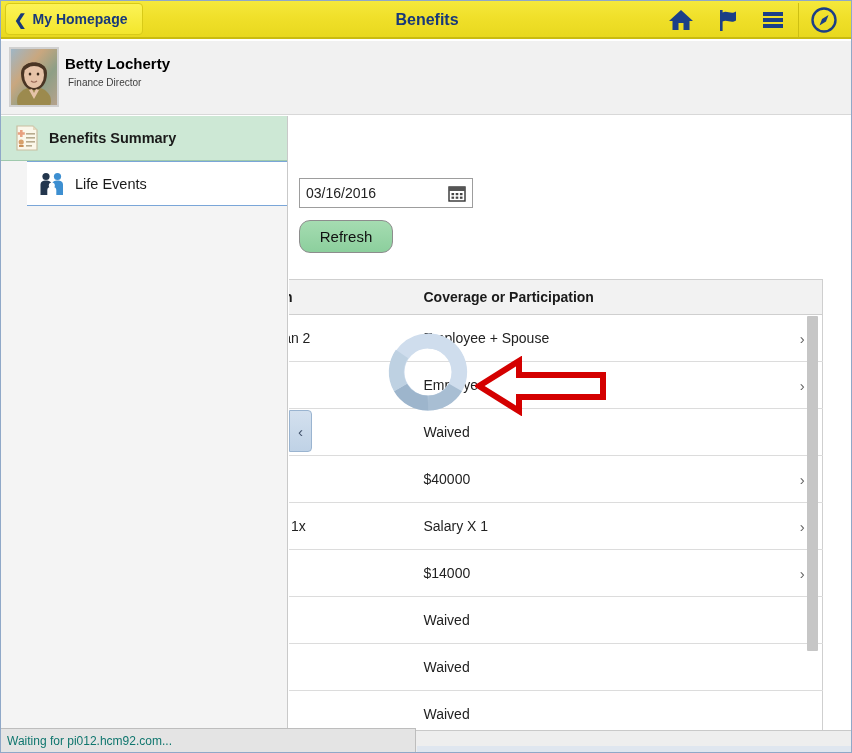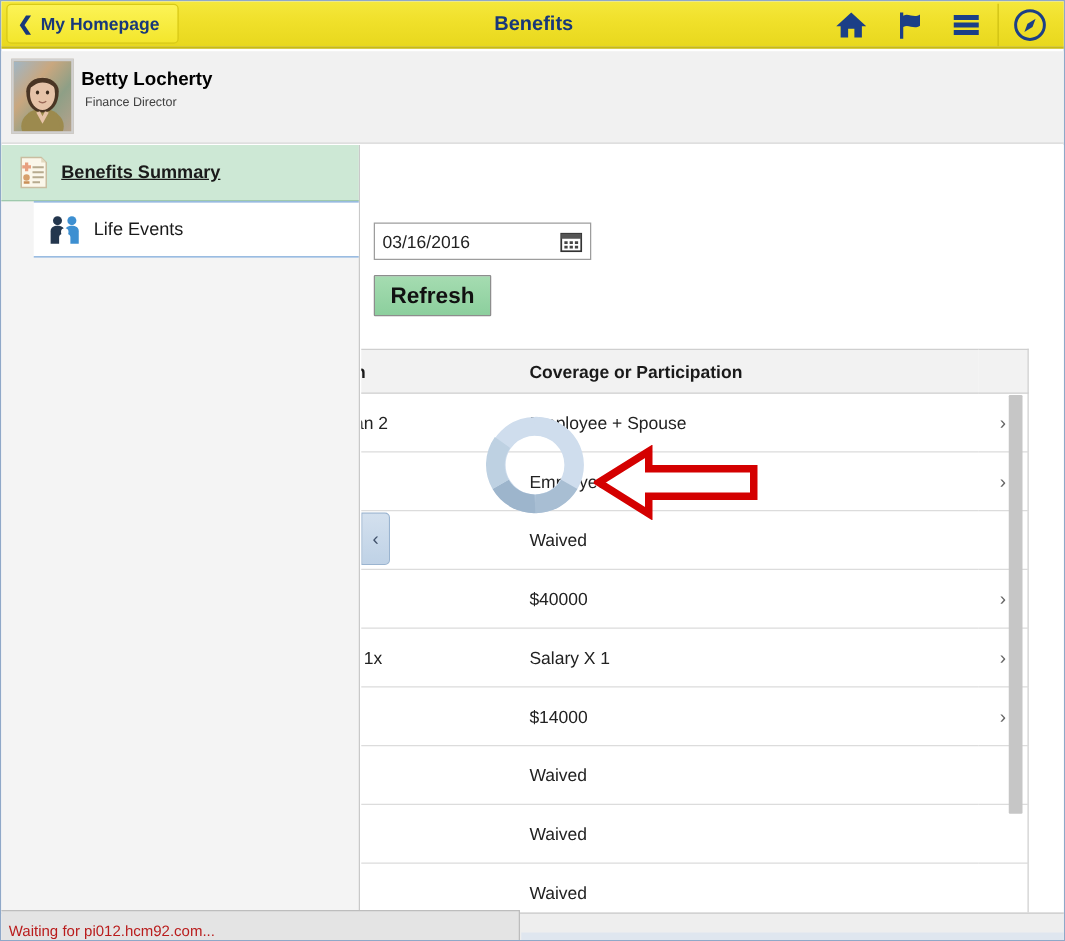--- a/index.html
+++ b/index.html
@@ -109,21 +109,21 @@
     border-top: 1px solid #7aa6d8;
     border-bottom: 1px solid #7aa6d8;
     margin-left: 26px;
   }
   .side-ico {
     width: 34px; height: 34px;
     display: flex; align-items: center; justify-content: center;
     flex: 0 0 34px;
   }
   .side-lbl { font-size: 14.5px; color: #1a1a1a; margin-left: 6px; }
-  .side-item.selected .side-lbl { font-weight: bold; text-decoration: underline; }
+  .side-item.selected .side-lbl { font-weight: bold; }
 
   
   .content {
     position: absolute; left: 288px; top: 115px;
     width: 563px; height: 614px;
     background: #ffffff;
     overflow: hidden;
   }
 
   .date-row {
@@ -140,23 +140,23 @@
   .date-input .val {
     flex: 1; font-size: 14px; color: #222;
   }
   .cal-ico { width: 18px; height: 18px; display: block; }
 
   .refresh-btn {
     position: absolute; left: 10px; top: 104px;
     width: 94px; height: 33px;
     background: linear-gradient(to bottom, #a5dcb1 0%, #8ccf9d 100%);
     border: 1px solid #8d8d8d;
-    border-radius: 1px;
+    border-radius: 11px;
     font-family: "Liberation Sans", sans-serif;
-    font-size: 18px; font-weight: bold; color: #111;
+    font-size: 15px; font-weight: normal; color: #111;
     cursor: pointer;
   }
 
   
   .tbl-wrap {
     position: absolute; left: -120px; top: 163px;
     width: 653px;
   }
   .tbl {
     width: 653px;
@@ -227,23 +227,23 @@
     width: 852px; height: 24px;
     background: #eeeeee;
     border-top: 1px solid #c9c9c9;
   }
   .status-bar {
     position: absolute; left: 0; top: 727px;
     width: 415px; height: 24px;
     background: #e4e4e4;
     border: 1px solid #bdbdbd;
     border-left: none; border-bottom: none;
-    display: flex; align-items: flex-end;
+    display: flex; align-items: center;
     padding-left: 6px;
-    font-size: 12px; color: #b91c1c;
+    font-size: 12px; color: #0f766e;
   }
   .hscroll-hint {
     position: absolute; left: 416px; top: 745px;
     width: 436px; height: 8px;
     background: #dfe6ef;
   }
 </style>
 </head>
 <body>
 

